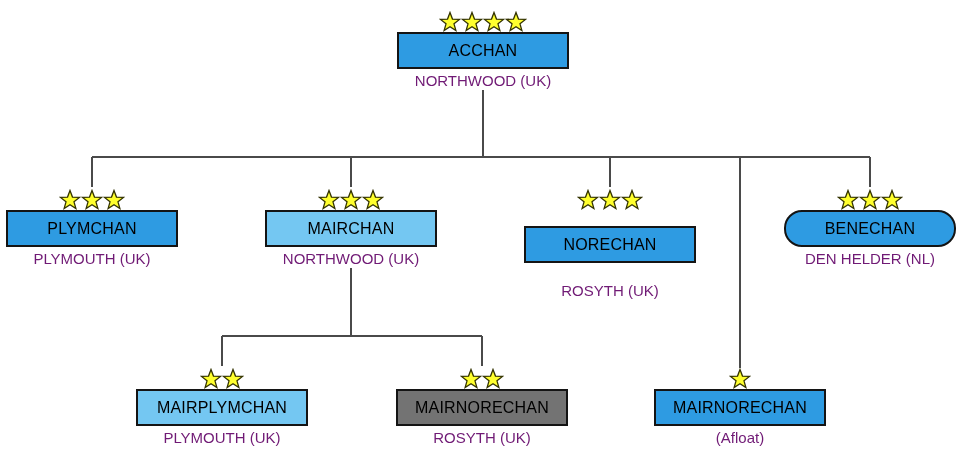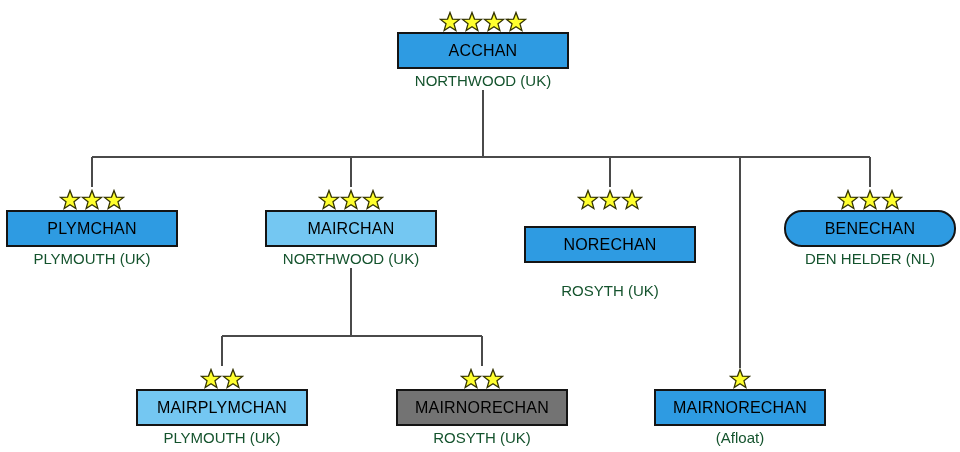--- a/index.html
+++ b/index.html
@@ -40,21 +40,21 @@
     align-items: center;
     justify-content: center;
     font-size: 16px;
     color: #000000;
     letter-spacing: 0.2px;
     white-space: nowrap;
   }
   .sublabel {
     margin-top: 3px;
     font-size: 15px;
-    color: #14532d;
+    color: #701a75;
     white-space: nowrap;
     text-align: center;
   }
 </style>
 </head>
 <body>
 
 <div id="canvas">
   <svg id="connector-svg">
       <line x1="483" y1="90" x2="483" y2="157" stroke="#4a4a4a" stroke-width="2"></line>

